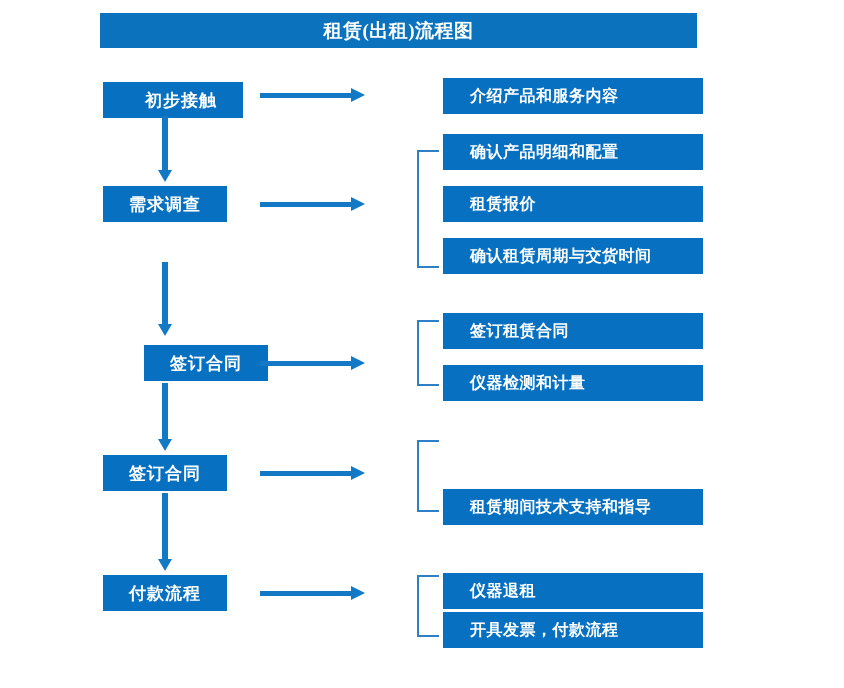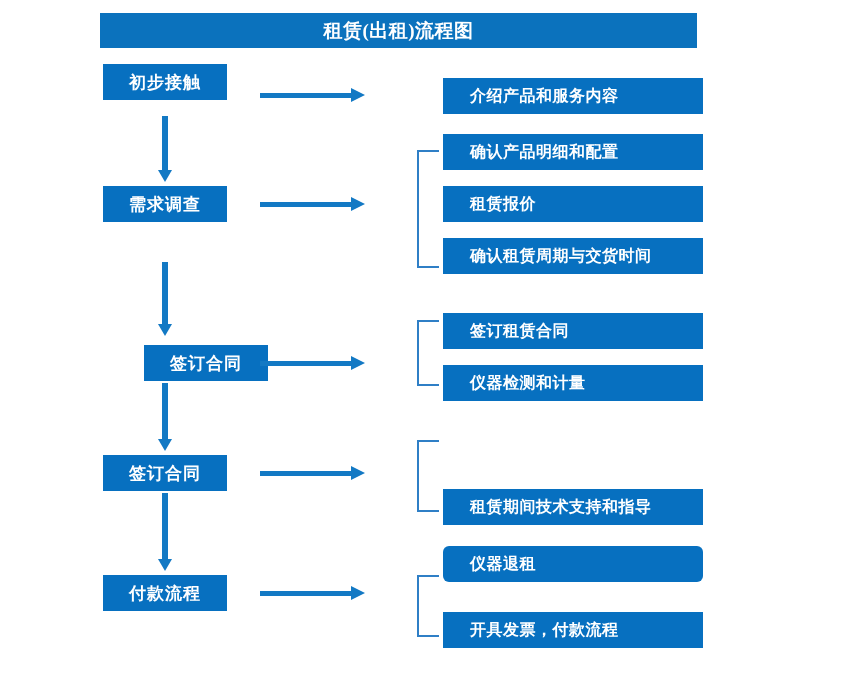--- a/index.html
+++ b/index.html
@@ -126,21 +126,21 @@
     box-sizing: border-box;
   }
 </style>
 </head>
 <body>
 
 <div id="canvas">
 
   <div class="title-bar">租赁(出租)流程图</div>
 
-  <div class="stage-box" style="left:103px; top:64px;">初步接触</div>
+  <div class="stage-box" style="left:103px; top:82px;padding-left:16px;">初步接触</div>
 
   <div class="h-arrow" style="left:260px; top:88px;">
     <div class="shaft"></div>
     <div class="head"></div>
   </div>
 
   <div class="detail-box" style="top:78px;">介绍产品和服务内容</div>
 
   <div class="v-arrow" style="left:158px; top:116px; height:66px;">
     <div class="shaft" style="height:54px;"></div>
@@ -200,16 +200,16 @@
 
   <div class="stage-box" style="left:103px; top:575px;">付款流程</div>
 
   <div class="h-arrow" style="left:260px; top:586px;">
     <div class="shaft"></div>
     <div class="head"></div>
   </div>
 
   <div class="bracket" style="top:575px; height:62px;"></div>
 
-  <div class="detail-box" style="top:546px;border-radius:6px;">仪器退租</div>
+  <div class="detail-box" style="top:573px;">仪器退租</div>
   <div class="detail-box" style="top:612px;">开具发票，付款流程</div>
 
 </div>
 
 </body></html>

